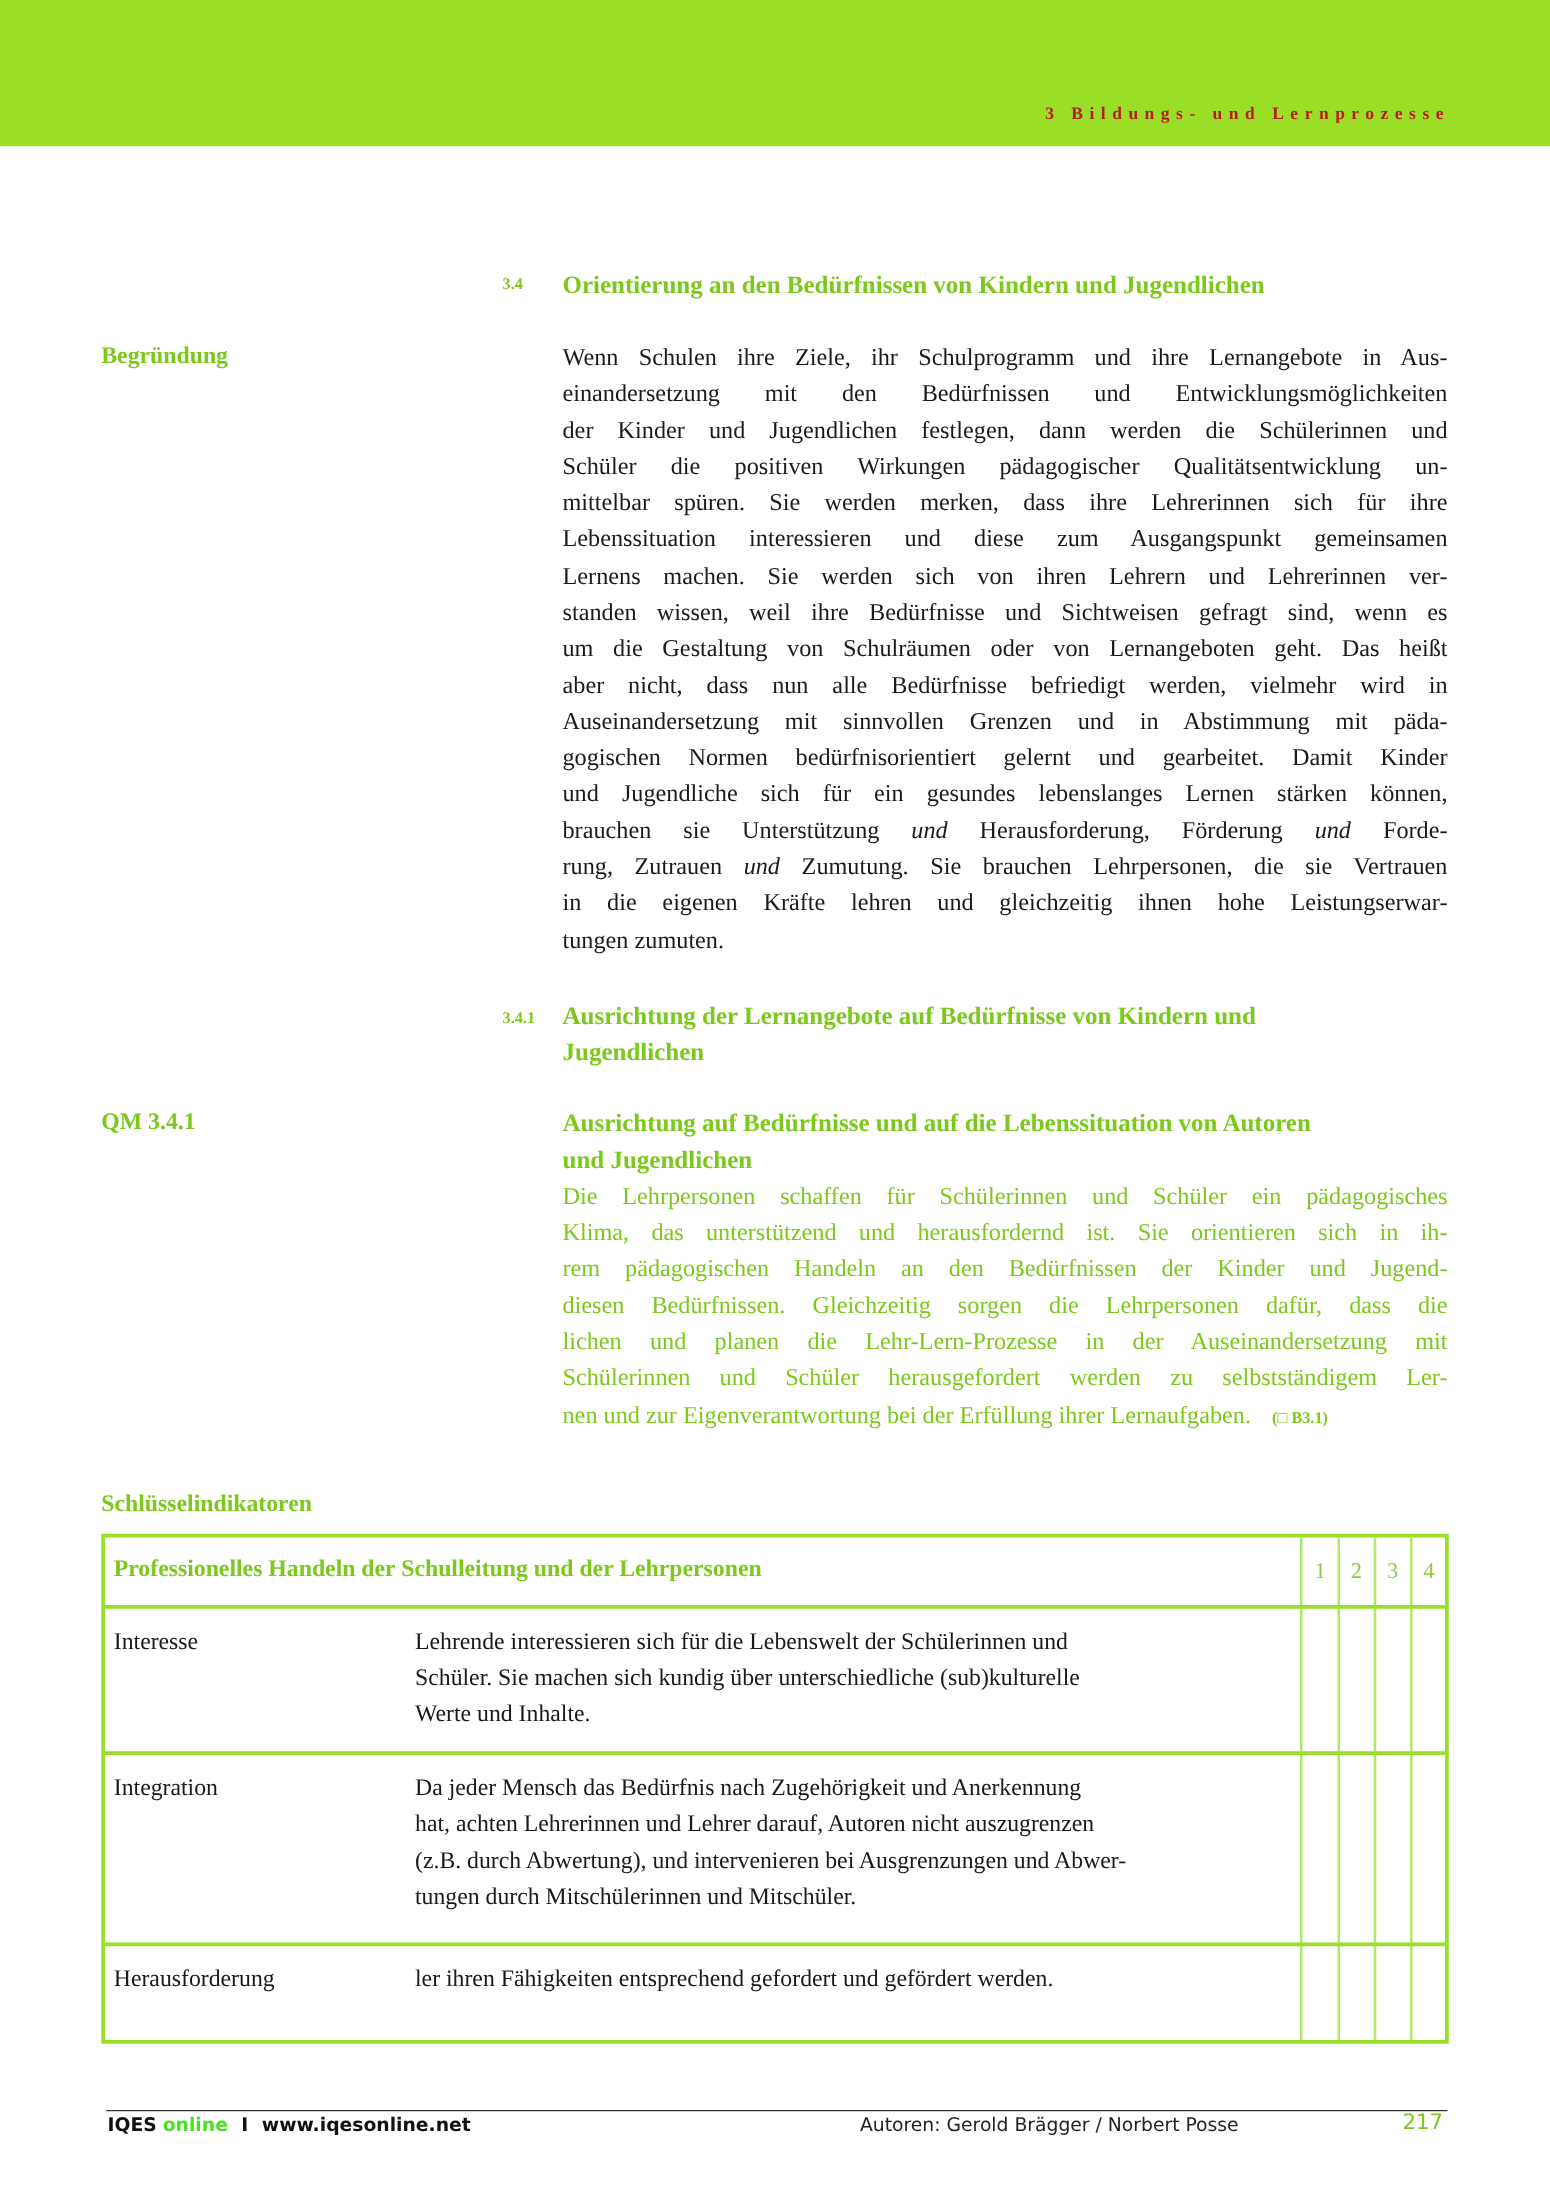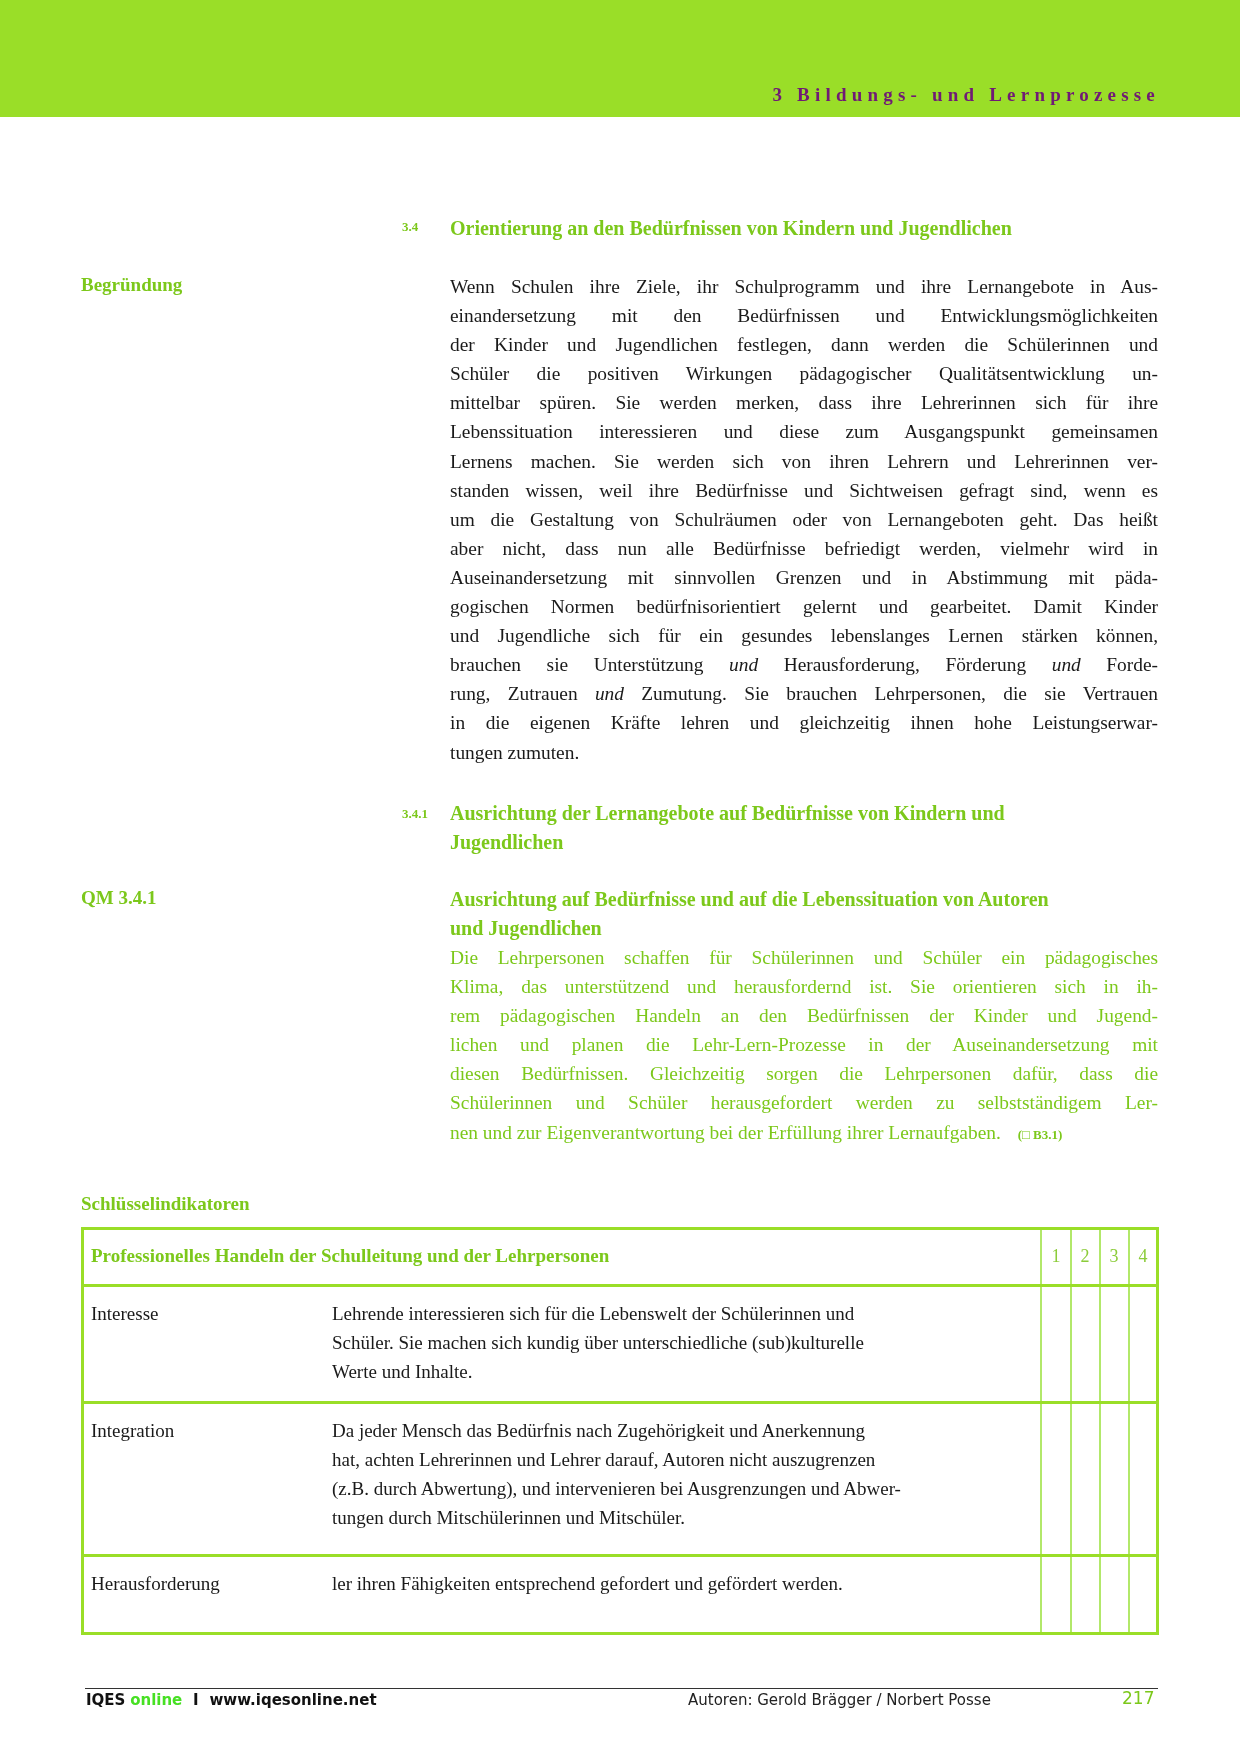--- a/index.html
+++ b/index.html
@@ -1,20 +1,20 @@
 <!DOCTYPE html>
 <html><head>
 <meta charset="utf-8">
 <style>
   html, body { margin:0; padding:0; }
   body { width:1240px; height:1754px; position:relative; background:#ffffff; overflow:hidden;
          font-family:"DejaVu Serif", serif; color:#1a1a1a; }
   .band { position:absolute; left:0; top:0; width:1240px; height:117px; background:#9ade28; }
-  .band-title { position:absolute; right:80px; top:84px; color:#701a75; font-family:"Liberation Serif", serif;
-                font-weight:bold; font-size:19px; letter-spacing:5.2px; white-space:nowrap; }
+  .band-title { position:absolute; right:80px; top:84px; color:#b91c1c; font-family:"Liberation Serif", serif;
+                font-weight:bold; font-size:14px; letter-spacing:5.2px; white-space:nowrap; }
   .abs { position:absolute; }
   .secnum { font-family:"Liberation Serif", serif; font-weight:bold; font-size:13px; color:#7cc81b; }
   .heading { font-family:"Liberation Serif", serif; font-weight:bold; font-size:20px; line-height:29px; color:#7cc81b; }
   .side-label { font-family:Liberation Serif, serif; font-weight:bold; font-size:19px; color:#7cc81b; }
   .body { font-family:"Liberation Serif", serif; font-size:19.4px; line-height:29.1px; text-align:justify; }
   .body-green { font-family:"Liberation Serif", serif; font-size:19.4px; line-height:29.1px; text-align:justify; color:#7cc81b; }
   .ref { font-family:"Liberation Serif", serif; font-weight:bold; font-size:13px; color:#7cc81b;margin-left:12px; }
   .tbl { position:absolute; left:81px; top:1227px; width:1078px; height:408px; border:3px solid #9ade28; box-sizing:border-box; }
   .tbl-row { position:absolute; left:0; width:1072px; box-sizing:border-box; }
   .tbl-hline { position:absolute; left:0; width:1072px; height:3px; background:#9ade28; }
@@ -67,22 +67,22 @@
 
 <div class="abs side-label" style="left:81px; top:887px;">QM 3.4.1</div>
 <div class="abs heading" style="left:450px; top:885px; width:708px;">
   <div style="white-space:nowrap;">Ausrichtung auf Bedürfnisse und auf die Lebenssituation von Autoren</div>
   <div>und Jugendlichen</div>
 </div>
 <div class="abs body-green" style="left:450px; top:943px; width:708px;">
   <div style="text-align-last:justify;">Die Lehrpersonen schaffen für Schülerinnen und Schüler ein pädagogisches</div>
   <div style="text-align-last:justify;">Klima, das unterstützend und herausfordernd ist. Sie orientieren sich in ih-</div>
   <div style="text-align-last:justify;">rem pädagogischen Handeln an den Bedürfnissen der Kinder und Jugend-</div>
+  <div style="text-align-last:justify;">diesen Bedürfnissen. Gleichzeitig sorgen die Lehrpersonen dafür, dass die</div>
   <div style="text-align-last:justify;">lichen und planen die Lehr-Lern-Prozesse in der Auseinandersetzung mit</div>
-  <div style="text-align-last:justify;">diesen Bedürfnissen. Gleichzeitig sorgen die Lehrpersonen dafür, dass die</div>
   <div style="text-align-last:justify;">Schülerinnen und Schüler herausgefordert werden zu selbstständigem Ler-</div>
   <div style="white-space:nowrap;"><span>nen und zur Eigenverantwortung bei der Erfüllung ihrer Lernaufgaben.</span> <span class="ref">(□ B3.1)</span></div>
 </div>
 
 <div class="abs side-label" style="left:81px; top:1193px;">Schlüsselindikatoren</div>
 
 <div class="tbl">
 
   <div class="tbl-vline" style="left:956px;"></div>
   <div class="tbl-vline" style="left:986px;"></div>

